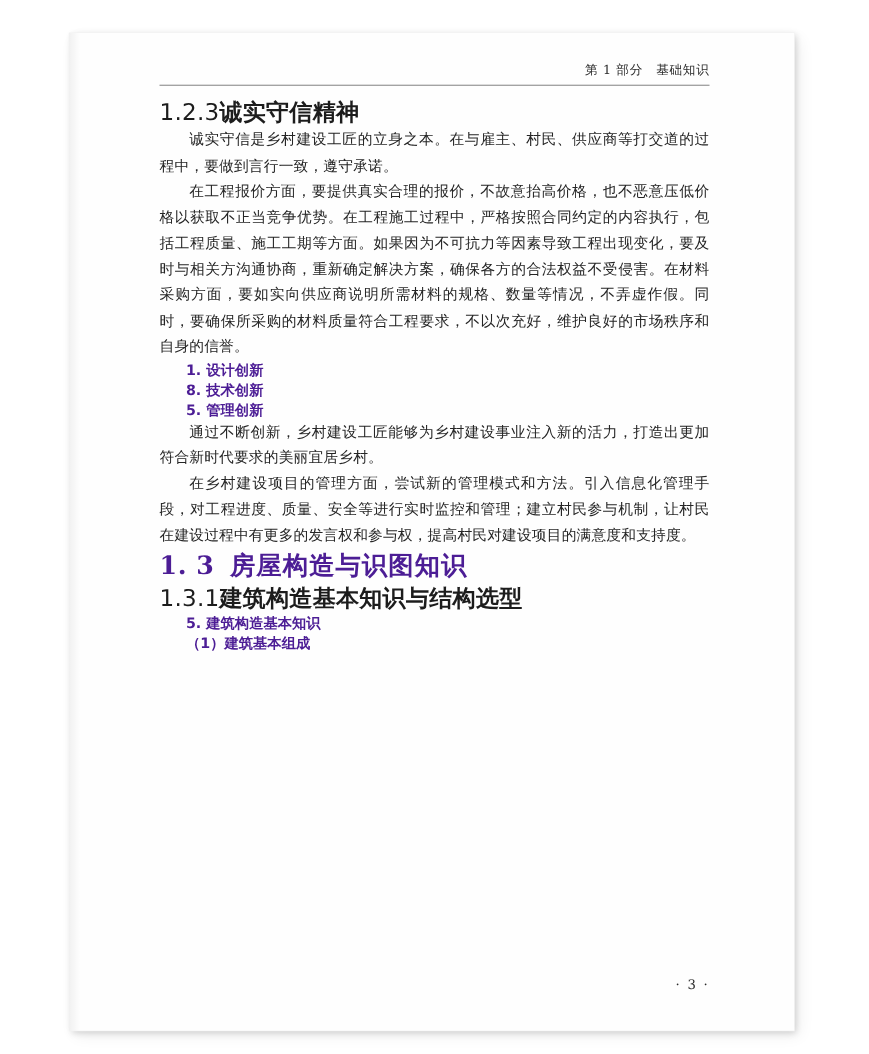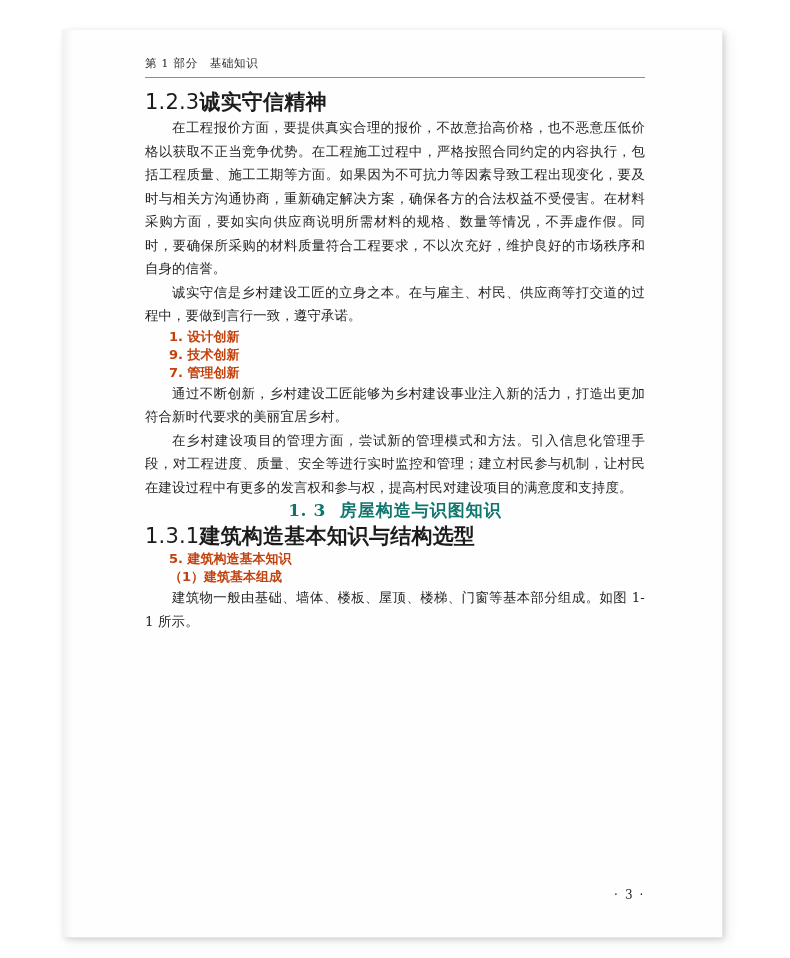--- a/index.html
+++ b/index.html
@@ -46,21 +46,21 @@
     background: linear-gradient(to right, rgba(0,0,0,0.05), rgba(0,0,0,0));
     pointer-events: none;
   }
 
   
   .running-head {
     position: absolute;
     left: 82px;
     top: 26px;
     width: 500px;
-    text-align: left;
+    text-align: right;
     font-size: 11.5px;
     letter-spacing: 0.6px;
     color: #2c2c2c;
     font-family: "DejaVu Serif", "Liberation Serif", serif;
   }
   .header-rule {
     position: absolute;
     left: 82px;
     top: 47px;
     width: 500px;
@@ -89,41 +89,41 @@
   h2.section-h .num {
     display: inline-block;
     min-width: 44px;
     font-family: "DejaVu Sans", "Liberation Sans", sans-serif;
     font-weight: 400;
   }
 
   h1.chapter-h {
     margin: 0;
     padding: 0;
-    text-align: center;
+    text-align: left;
     font-family: "DejaVu Sans", "Liberation Sans", sans-serif;
     font-weight: bold;
-    font-size: 17px;
+    font-size: 23px;
     letter-spacing: 1px;
-    color: #0f766e;
+    color: #4c1d95;
   }
   h1.chapter-h .num {
     font-family: "DejaVu Serif", "Liberation Serif", serif;
     font-weight: bold;
     letter-spacing: 0.5px;
     margin-right: 14px;
   }
 
   h3.bold-item {
     margin: 0;
     padding: 0;
     font-family: "DejaVu Sans", "Liberation Sans", sans-serif;
     font-weight: bold;
     font-size: 13px;
-    color: #c2410c;
+    color: #4c1d95;
     text-indent: 24px;
   }
 
   p.body-p {
     margin: 0;
     padding: 0;
     font-size: 13.4px;
     line-height: 23.5px;
     text-indent: 27px;
     text-align: justify;
@@ -164,47 +164,46 @@
     <div class="running-head">第 1 部分　基础知识</div>
 
     <div class="header-rule"></div>
 
     <div class="text-column">
 
       <h2 class="section-h">
         <span class="num">1.2.3</span><span>诚实守信精神</span>
       </h2>
 
+      <p class="body-p sp-h-after">诚实守信是乡村建设工匠的立身之本。在与雇主、村民、供应商等打交道的过程中，要做到言行一致，遵守承诺。</p>
+
       <p class="body-p sp-p">在工程报价方面，要提供真实合理的报价，不故意抬高价格，也不恶意压低价格以获取不正当竞争优势。在工程施工过程中，严格按照合同约定的内容执行，包括工程质量、施工工期等方面。如果因为不可抗力等因素导致工程出现变化，要及时与相关方沟通协商，重新确定解决方案，确保各方的合法权益不受侵害。在材料采购方面，要如实向供应商说明所需材料的规格、数量等情况，不弄虚作假。同时，要确保所采购的材料质量符合工程要求，不以次充好，维护良好的市场秩序和自身的信誉。</p>
 
-      <p class="body-p sp-h-after">诚实守信是乡村建设工匠的立身之本。在与雇主、村民、供应商等打交道的过程中，要做到言行一致，遵守承诺。</p>
-
 
 
       <h3 class="bold-item sp-bold">1. 设计创新</h3>
 
-      <h3 class="bold-item sp-bold">9. 技术创新</h3>
-
-      <h3 class="bold-item sp-bold">7. 管理创新</h3>
+      <h3 class="bold-item sp-bold">8. 技术创新</h3>
+
+      <h3 class="bold-item sp-bold">5. 管理创新</h3>
       <p class="body-p sp-p">通过不断创新，乡村建设工匠能够为乡村建设事业注入新的活力，打造出更加符合新时代要求的美丽宜居乡村。</p>
 
       <p class="body-p sp-p">在乡村建设项目的管理方面，尝试新的管理模式和方法。引入信息化管理手段，对工程进度、质量、安全等进行实时监控和管理；建立村民参与机制，让村民在建设过程中有更多的发言权和参与权，提高村民对建设项目的满意度和支持度。</p>
 
       <h1 class="chapter-h sp-chapter-before">
         <span class="num">1. 3</span><span>房屋构造与识图知识</span>
       </h1>
 
       <h2 class="section-h sp-chapter-after">
         <span class="num">1.3.1</span><span>建筑构造基本知识与结构选型</span>
       </h2>
 
       <h3 class="bold-item sp-sub-after">5. 建筑构造基本知识</h3>
 
       <h3 class="bold-item sp-bold">（1）建筑基本组成</h3>
 
-      <p class="body-p sp-p">建筑物一般由基础、墙体、楼板、屋顶、楼梯、门窗等基本部分组成。如图 1-1 所示。</p>
 
     </div>
 
     <div class="folio">· 3 ·</div>
 
   </div>
 </div>
 
 </body></html>

